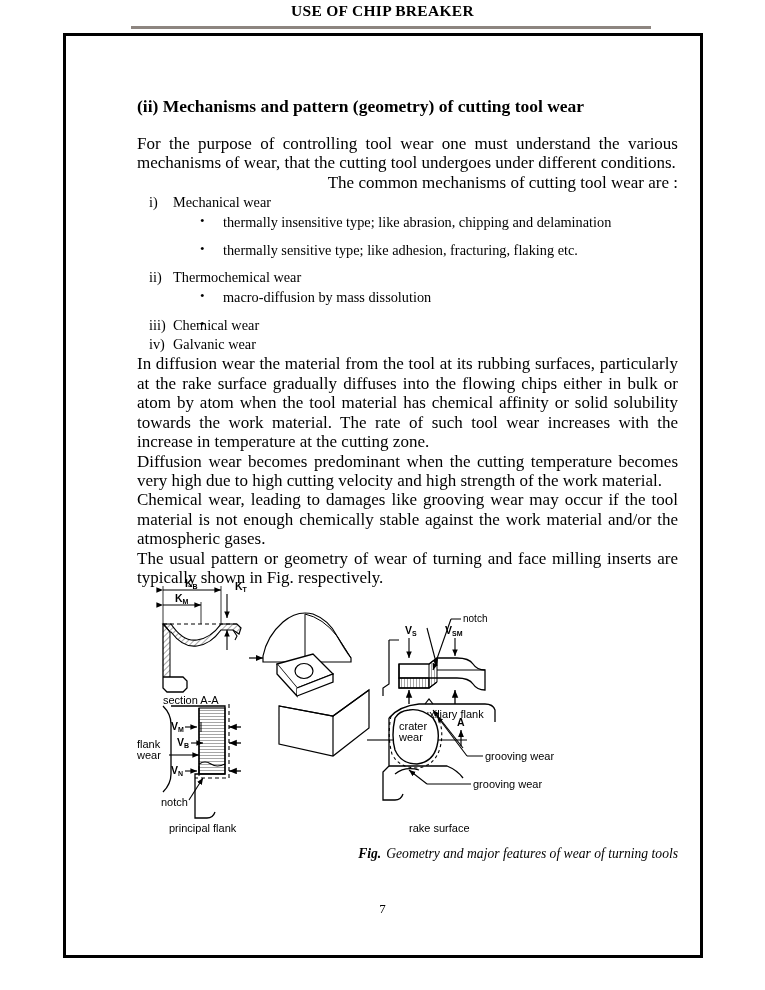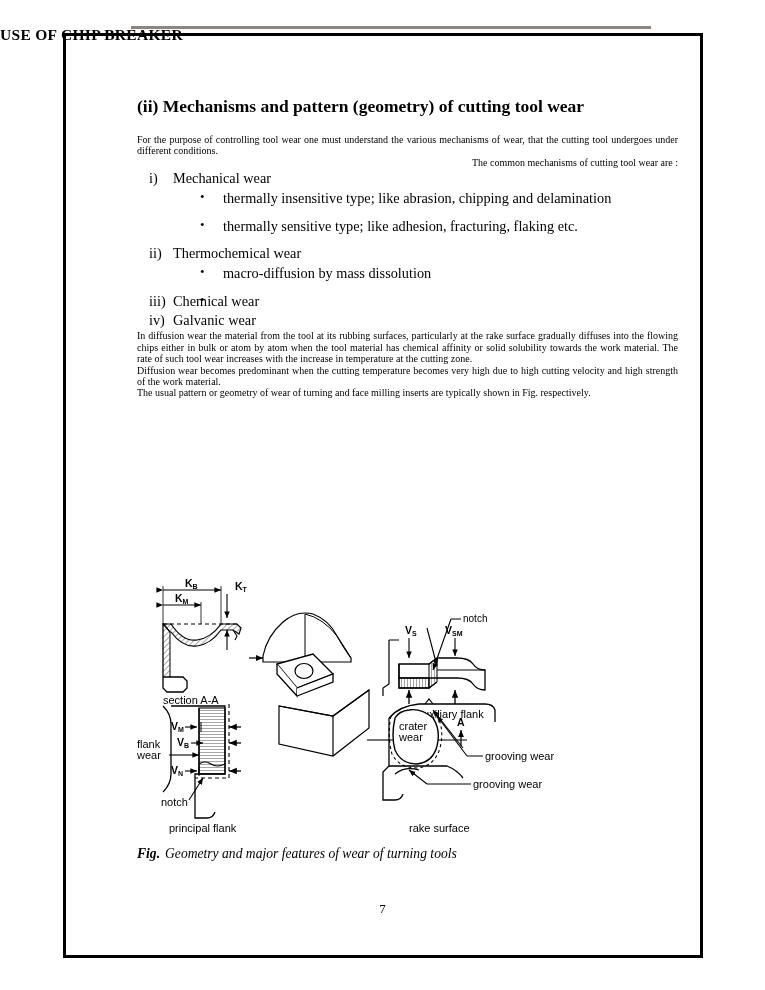--- a/index.html
+++ b/index.html
@@ -15,25 +15,25 @@
     color: #000000;
     overflow: hidden;
   }
 
   
   .page-header {
     position: absolute;
     top: 2px;
     left: 0;
     width: 765px;
+    text-align: center;
     font-family: "Liberation Serif", "DejaVu Serif", serif;
     font-weight: bold;
     font-size: 15.5px;
     letter-spacing: .3px;
-    margin-top: 24px;
   }
   .header-rule {
     position: absolute;
     top: 26px;
     left: 131px;
     width: 520px;
     height: 3px;
     background: #8d8580;
   }
 
@@ -58,21 +58,21 @@
 
   h1.section-heading {
     font-size: 17.5px;
     font-weight: bold;
     margin: 0 0 16px 0;
     line-height: 1.25;
   }
 
   p.body-par {
     margin: 0;
-    font-size: 10px;
+    font-size: 17px;
     line-height: 1.145;
     text-align: justify;
   }
   p.body-par.nojust { text-align: right; }
 
   
   .list-level1 {
     margin: 0;
     padding: 0;
     list-style: none;
@@ -126,21 +126,21 @@
   .figure-area svg {
     position: absolute;
     left: 0;
     top: 0;
   }
   .fig-caption {
     position: absolute;
     left: 0;
     top: 268px;
     width: 541px;
-    text-align: left;
+    text-align: right;
     font-size: 13.6px;
     font-style: italic;
   }
   .fig-caption .fig-word {
     font-weight: bold;
     font-style: italic;
     margin-right: 5px;
   }
 
   
@@ -226,20 +226,21 @@
     <li class="li1 wide">
       <span class="marker">iv)</span>
       <span>Galvanic wear</span>
     </li>
 
   </ul>
 
   <div class="gap-xs"></div>
   <p class="body-par">In diffusion wear the material from the tool at its rubbing surfaces, particularly at the rake surface gradually diffuses into the flowing chips either in bulk or atom by atom when the tool material has chemical affinity or solid solubility towards the work material. The rate of such tool wear increases with the increase in temperature at the cutting zone.</p>
   <p class="body-par">Diffusion wear becomes predominant when the cutting temperature becomes very high due to high cutting velocity and high strength of the work material.</p>
+  <p class="body-par">Chemical wear, leading to damages like grooving wear may occur if the tool material is not enough chemically stable against the work material and/or the atmospheric gases.</p>
   <p class="body-par">The usual pattern or geometry of wear of turning and face milling inserts are typically shown in Fig.  respectively.</p>
 
 </div>
 
 <div class="figure-wrap">
   <div class="figure-area">
     <svg width="541" height="262" viewBox="0 0 541 262" xmlns="http://www.w3.org/2000/svg">
       <defs>
         <marker id="ar" markerWidth="7" markerHeight="7" refX="6" refY="2.5" orient="auto">
           <path d="M0,0 L6,2.5 L0,5 z" fill="#000"></path>

